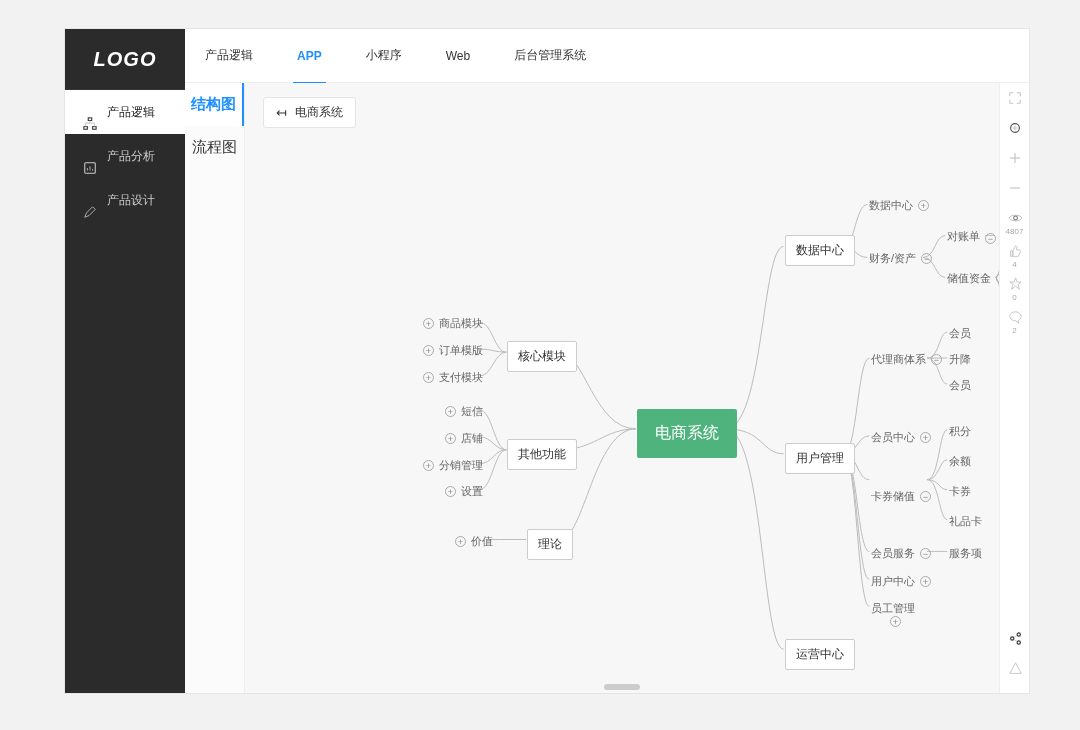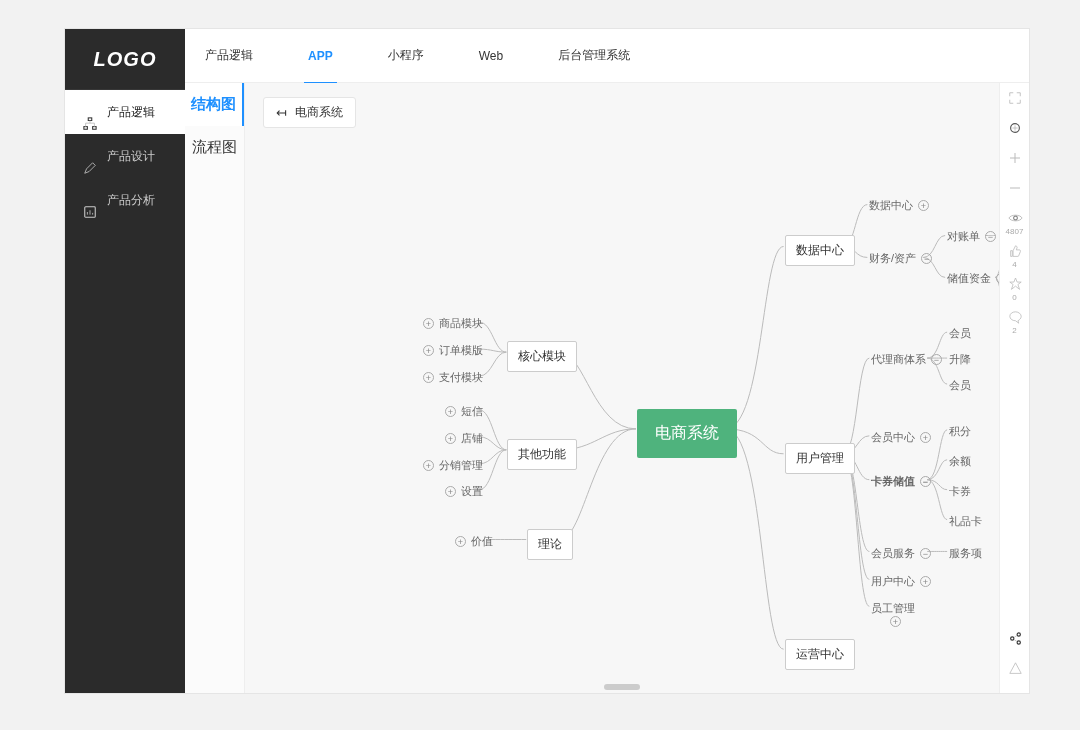--- a/index.html
+++ b/index.html
@@ -7,21 +7,21 @@
   #frame { position: absolute; left: 64px; top: 28px; width: 966px; height: 666px; background: #b91c1c; border: 1px solid #e5e5e5; overflow: hidden; }
   
   .sidebar { position: absolute; left: 0; top: 0; width: 120px; height: 100%; background: #2b2b2b; color: #ddd; }
   .logo { height: 60px; line-height: 60px; text-align: center; font-weight: 800; font-style: italic; font-size: 20px; color: #fff; letter-spacing: 1px; }
   .nav-item { height: 44px; line-height: 44px; padding-left: 18px; font-size: 12px; color: #ccc; cursor: pointer; display: flex; align-items: center; }
   .nav-item .ic { width: 14px; height: 14px; margin-right: 10px; display: inline-block; }
   .nav-item.active { background: #fff; color: #222; }
   .nav-divider { height: 1px; background: rgba(255,255,255,0.06); }
   
   .topbar { position: absolute; left: 120px; top: 0; right: 0; height: 54px; background: #fff; border-bottom: 1px solid #eee; display: flex; align-items: center; }
-  .top-tab { font-size: 12px; color: #333; margin-left: 55px; position: relative; cursor: pointer; padding: 4px 0; }
+  .top-tab { font-size: 12px; color: #333; margin-left: 44px; position: relative; cursor: pointer; padding: 4px 0; }
   .top-tab:first-child { margin-left: 20px; }
   .top-tab.active { color: #1e90ff; font-weight: 600; }
   .top-tab.active::after { content: ""; position: absolute; left: -4px; right: -4px; bottom: -18px; height: 3px; background: #1e90ff; }
   
   .subside { position: absolute; left: 120px; top: 54px; width: 60px; bottom: 0; background: #fbfbfb; border-right: 1px solid #eee; text-align: center; }
   .subside .sub { font-size: 15px; color: #333; padding: 12px 4px; cursor: pointer; font-family: Liberation Mono, monospace; }
   .subside .sub.active { color: #1e90ff; font-weight: 600; border-right: 2px solid #1e90ff; background: #fff; }
   
   .canvas { position: absolute; left: 180px; top: 54px; right: 30px; bottom: 0; background: #f7f7f7; overflow: hidden; }
   .breadcrumb { position: absolute; left: 18px; top: 14px; background: #fff; border: 1px solid #e5e5e5; border-radius: 3px; padding: 6px 12px; font-size: 12px; color: #333; display: flex; align-items: center; }
@@ -58,33 +58,33 @@
             <rect x="1" y="11" width="4" height="3"></rect>
             <rect x="11" y="11" width="4" height="3"></rect>
             <path d="M8 4v3M8 7H3v4M8 7h5v4"></path>
           </svg>
       </span>
       <span>产品逻辑</span>
     </div>
     <div class="nav-item">
       <span class="ic">
         <svg viewBox="0 0 16 16" width="14" height="14" fill="none" stroke="#ccc" stroke-width="1.2">
-            <path d="M2 14l2-5 7-7 3 3-7 7-5 2z"></path>
+            <rect x="2" y="2" width="12" height="12" rx="1"></rect>
+            <path d="M5 11V8M8 11V6M11 11V9"></path>
           </svg>
       </span>
-      <span>产品设计</span>
+      <span>产品分析</span>
     </div>
     <div class="nav-item">
       <span class="ic">
         <svg viewBox="0 0 16 16" width="14" height="14" fill="none" stroke="#ccc" stroke-width="1.2">
-            <rect x="2" y="2" width="12" height="12" rx="1"></rect>
-            <path d="M5 11V8M8 11V6M11 11V9"></path>
+            <path d="M2 14l2-5 7-7 3 3-7 7-5 2z"></path>
           </svg>
       </span>
-      <span>产品分析</span>
+      <span>产品设计</span>
     </div>
   </div>
 
   <div class="topbar">
     <div class="top-tab">产品逻辑</div>
     <div class="top-tab active">APP</div>
     <div class="top-tab">小程序</div>
     <div class="top-tab">Web</div>
     <div class="top-tab">后台管理系统</div>
   </div>
@@ -198,38 +198,38 @@
 
       <div class="leaf right" style="left:624px; top:115px;">
           <span>数据中心</span>
           <span class="pm">+</span>
         </div>
       <div class="leaf right" style="left:624px; top:168px;">
           <span>财务/资产</span>
           <span class="pm">−</span>
         </div>
 
-      <div class="leaf right" style="left:702px; top:146px;">
+      <div class="leaf right" style="left:702px; top:146px;align-items:flex-end;">
           <span>对账单</span>
           <span class="pm">−</span>
         </div>
       <div class="leaf right" style="left:702px; top:188px;">
           <span>储值资金</span>
           <span class="pm">−</span>
         </div>
 
       <div class="leaf right" style="left:626px; top:269px;">
           <span>代理商体系</span>
           <span class="pm">−</span>
         </div>
       <div class="leaf right" style="left:626px; top:347px;">
           <span>会员中心</span>
           <span class="pm">+</span>
         </div>
-      <div class="leaf right" style="left:626px; top:391px;font-weight:bold;">
+      <div class="leaf right" style="left:626px; top:406px;">
           <span>卡券储值</span>
           <span class="pm">−</span>
         </div>
       <div class="leaf right" style="left:626px; top:463px;">
           <span>会员服务</span>
           <span class="pm">−</span>
         </div>
       <div class="leaf right" style="left:626px; top:491px;">
           <span>用户中心</span>
           <span class="pm">+</span>

